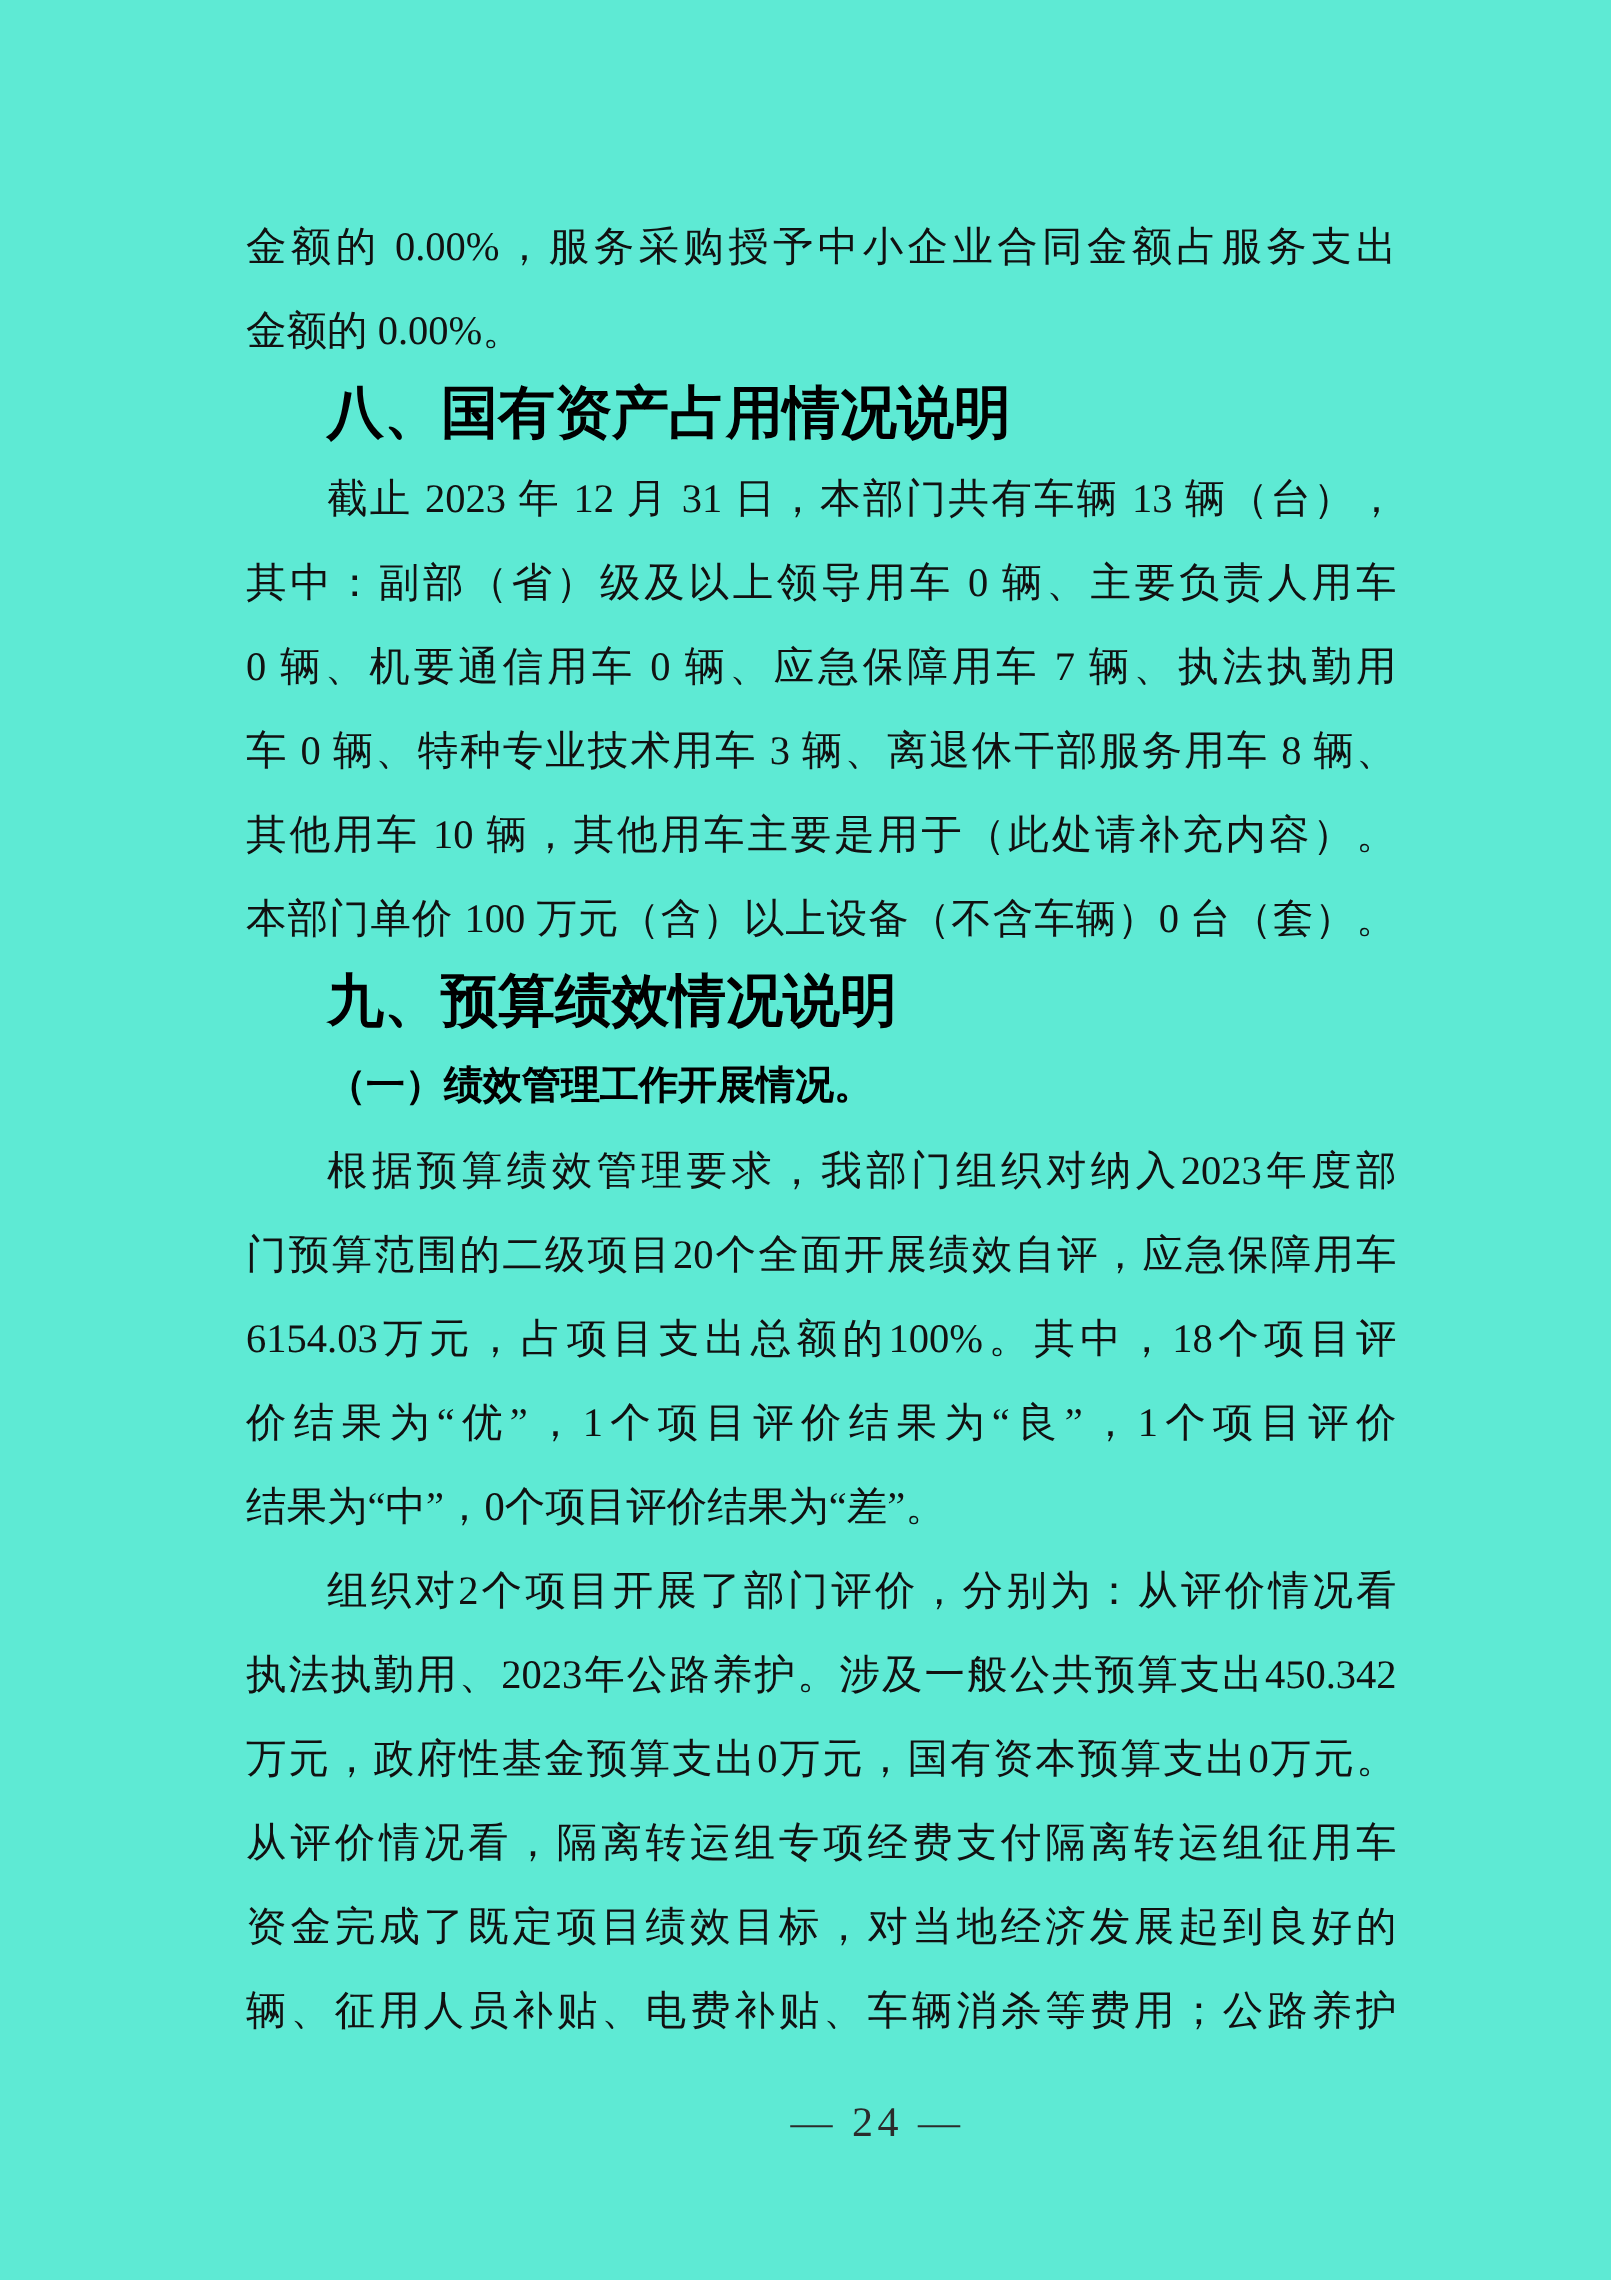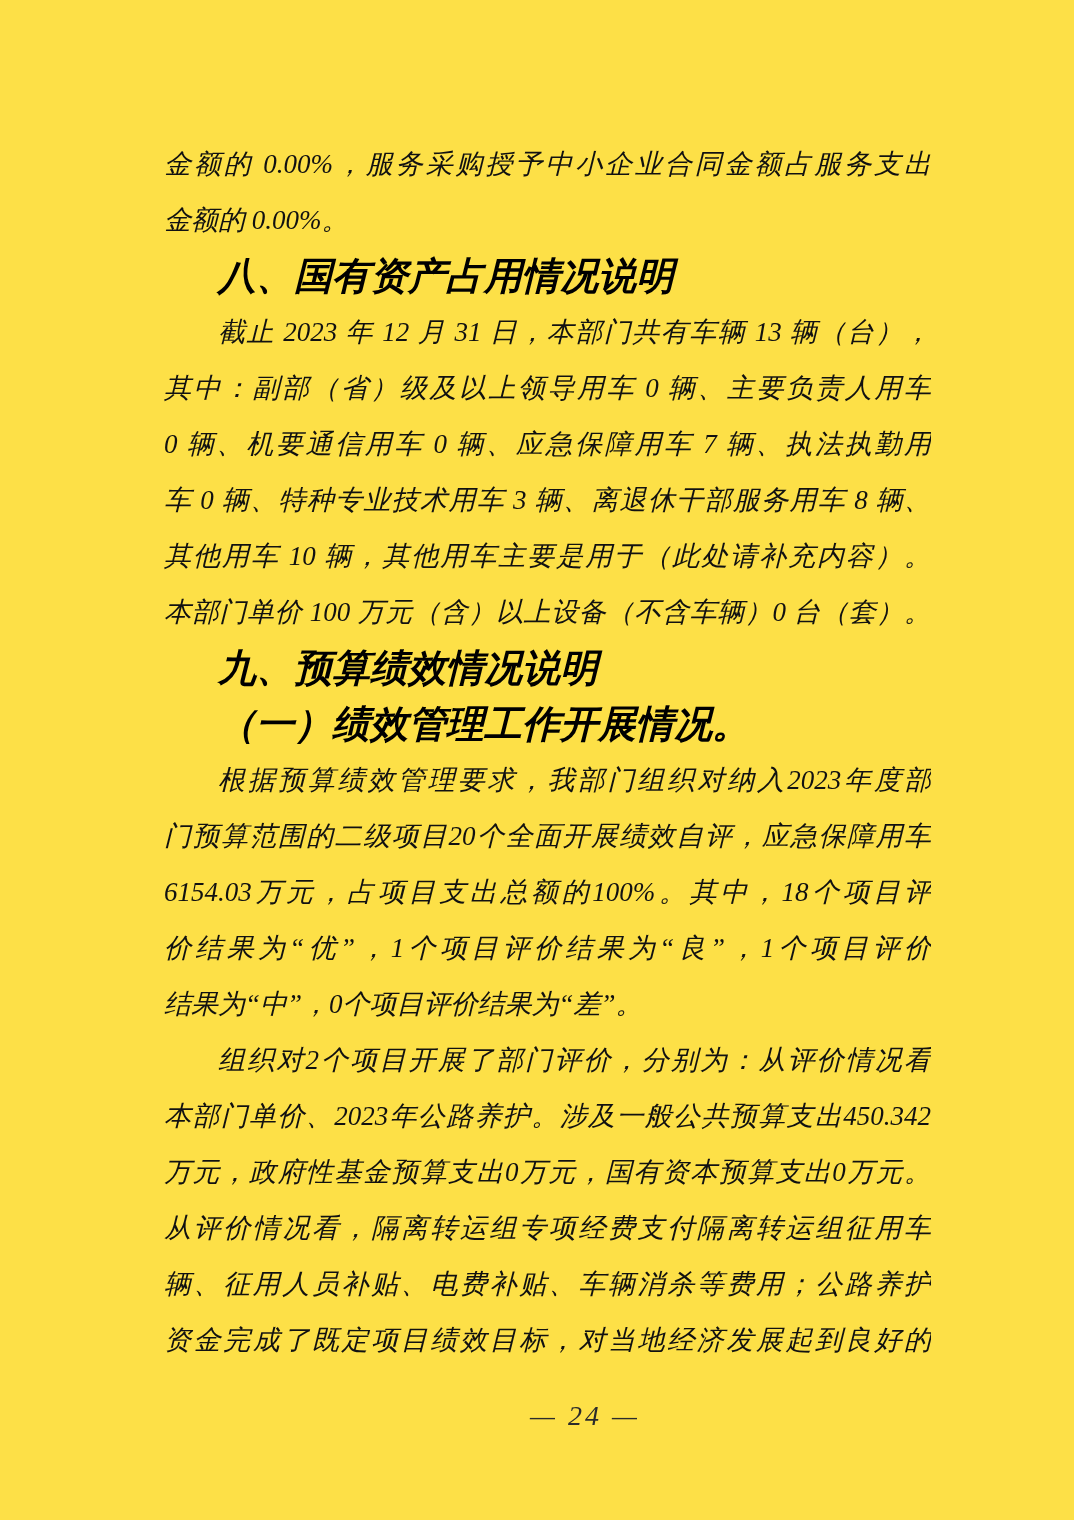--- a/index.html
+++ b/index.html
@@ -4,25 +4,24 @@
 <style>
   html, body {
     margin: 0;
     padding: 0;
     background: #ffffff;
   }
   .page {
     position: relative;
     width: 1074px;
     height: 1520px;
-    background: #fde047;
+    background: #5eead4;
     color: #000000;
     font-family: "Liberation Serif", "DejaVu Serif", serif;
     overflow: hidden;
-    font-style: italic;
   }
   .text-column {
     position: absolute;
     left: 164px;
     top: 136px;
     width: 767px;
   }
   .line {
     height: 56px;
     line-height: 56px;
@@ -43,21 +42,21 @@
     text-indent: 54px;
   }
   .line--heading {
     font-family: "Liberation Sans", "DejaVu Sans", sans-serif;
     font-weight: 700;
     font-size: 38px;
     color: #000000;
   }
   .line--subheading {
     font-weight: 700;
-    font-size: 38px;
+    font-size: 26px;
     color: #000000;
   }
   .footer {
     position: absolute;
     top: 1400px;
     left: 0;
     width: 100%;
     text-align: center;
     font-size: 28px;
     letter-spacing: 3px;
@@ -81,23 +80,23 @@
       <div class="line line--body align-justify">其他用车 10 辆，其他用车主要是用于（此处请补充内容）。</div>
       <div class="line line--body align-justify">本部门单价 100 万元（含）以上设备（不含车辆）0 台（套）。</div>
       <div class="line line--heading align-left indent">九、预算绩效情况说明</div>
       <div class="line line--subheading align-left indent">（一）绩效管理工作开展情况。</div>
       <div class="line line--body align-justify indent">根据预算绩效管理要求，我部门组织对纳入2023年度部</div>
       <div class="line line--body align-justify">门预算范围的二级项目20个全面开展绩效自评，应急保障用车</div>
       <div class="line line--body align-justify">6154.03万元，占项目支出总额的100%。其中，18个项目评</div>
       <div class="line line--body align-justify">价结果为“优”，1个项目评价结果为“良”，1个项目评价</div>
       <div class="line line--body align-left">结果为“中”，0个项目评价结果为“差”。</div>
       <div class="line line--body align-justify indent">组织对2个项目开展了部门评价，分别为：从评价情况看</div>
-      <div class="line line--body align-justify">本部门单价、2023年公路养护。涉及一般公共预算支出450.342</div>
+      <div class="line line--body align-justify">执法执勤用、2023年公路养护。涉及一般公共预算支出450.342</div>
       <div class="line line--body align-justify">万元，政府性基金预算支出0万元，国有资本预算支出0万元。</div>
       <div class="line line--body align-justify">从评价情况看，隔离转运组专项经费支付隔离转运组征用车</div>
+      <div class="line line--body align-justify">资金完成了既定项目绩效目标，对当地经济发展起到良好的</div>
       <div class="line line--body align-justify">辆、征用人员补贴、电费补贴、车辆消杀等费用；公路养护</div>
-      <div class="line line--body align-justify">资金完成了既定项目绩效目标，对当地经济发展起到良好的</div>
     </div>
 
   <div class="footer">
     <span>— 24 —</span>
   </div>
 </div>
 
 </body></html>

